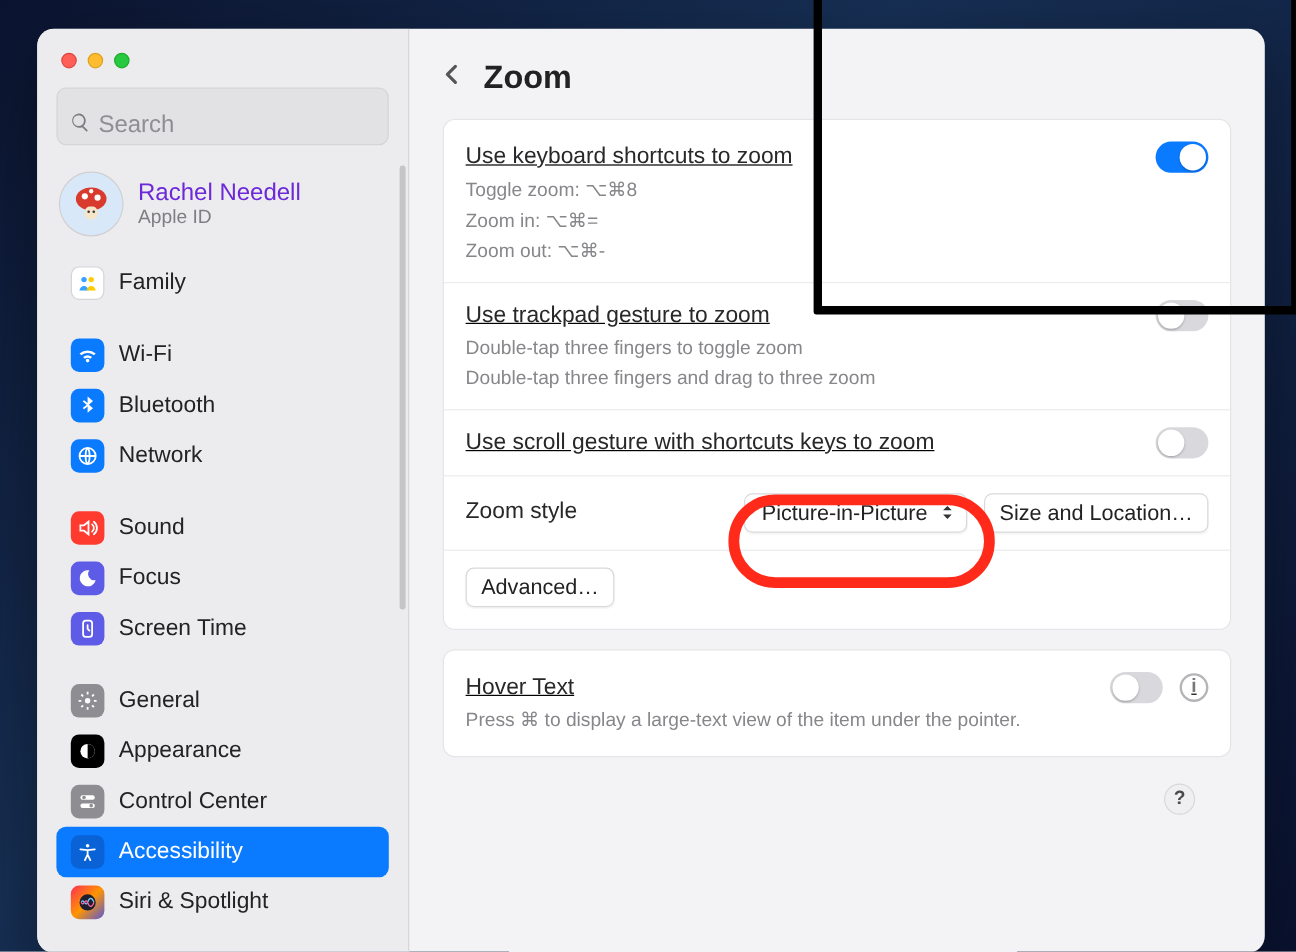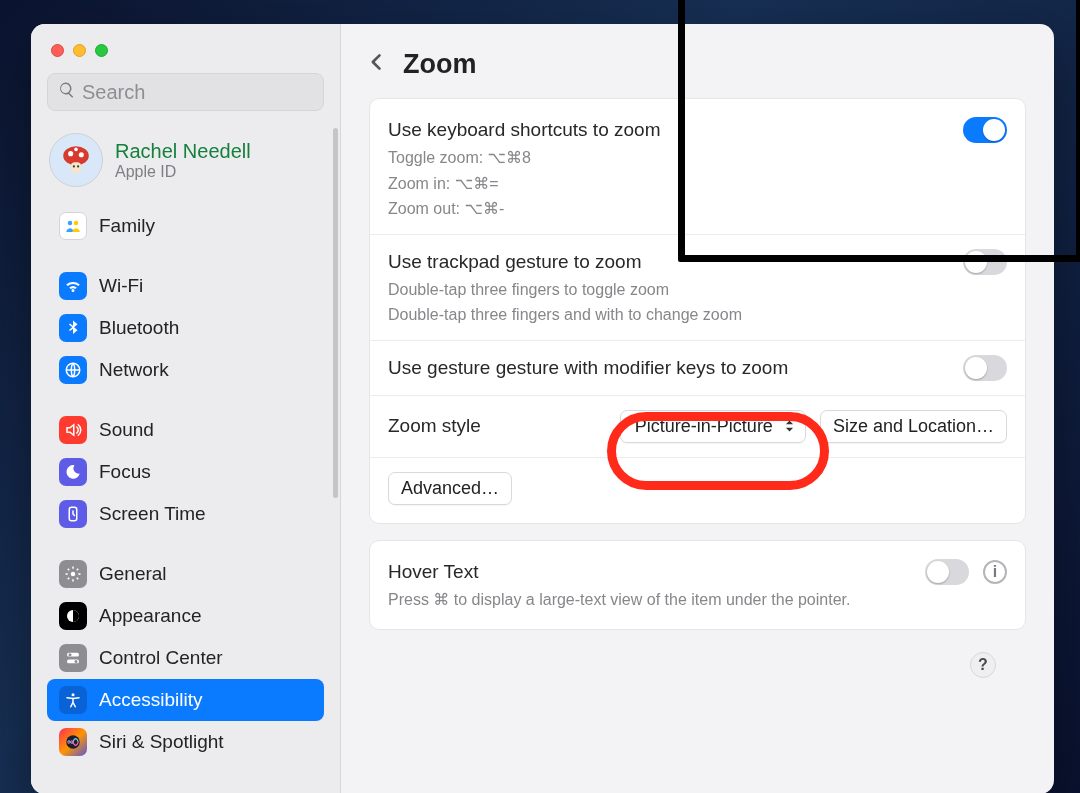--- a/index.html
+++ b/index.html
@@ -28,26 +28,26 @@
     padding-top: 10px;
     position: relative;
   }
   .traffic { display: flex; gap: 9px; padding: 10px 0 16px 20px; }
   .traffic span { width: 13px; height: 13px; border-radius: 50%; }
   .dot-red { background:#ff5f57; border:1px solid #e0443e;}
   .dot-yel { background:#febc2e; border:1px solid #dea123;}
   .dot-grn { background:#28c840; border:1px solid #1dad2c;}
   .search {
     margin: 0 16px 14px 16px;
-    height: 38px;
+    height: 48px;
     background:#e2e2e4;
     border:1px solid #d5d5d7;
     border-radius:8px;
-    display:flex; align-items:center;
-    padding:16px 10px;
+    display:flex; align-items:flex-end;
+    padding:4px 10px;
     color:#8a8a8e;
   }
   .search svg { width:18px; height:18px; fill:#7d7d81; margin-right:6px;}
   .search input { border:none;background:transparent;outline:none;font-size:20px;color:#333;width:100%;}
   .search input::placeholder { color:#8f8f93;}
   .side-scroll { flex:1; overflow:hidden; position:relative;}
   .scroll-thumb {
     position:absolute; right:2px; top:3px; width:5px; height:370px;
     background:#c5c5c7; border-radius:3px;
   }
@@ -58,21 +58,21 @@
   .avatar {
     width:54px; height:54px; border-radius:50%;
     background: radial-gradient(circle at 50% 40%, #fff 0 18%, #d8e8f9 20% 100%);
     border:1px solid #d0d0d2;
     display:flex; align-items:center; justify-content:center;
     position:relative;
   }
   .avatar .mush {
     width:34px; height:34px;
   }
-  .acct-name { font-size:20px; color:#15803d;}
+  .acct-name { font-size:20px; color:#6d28d9;}
   .acct-sub  { font-size:16px; color:#7f7f83;}
   .section {
     padding: 4px 10px;
   }
   .item {
     display:flex; align-items:center; gap:12px;
     padding: 7px 12px;
     border-radius:8px;
     font-size:19px; color:#232325;
     margin:0 6px;
@@ -113,21 +113,21 @@
     border:1px solid #e5e5e7;
     border-radius:10px;
     padding: 4px 0;
     margin-bottom:16px;
   }
   .row {
     padding: 14px 18px;
     border-bottom:1px solid #ececee;
   }
   .row:last-child { border-bottom:none; }
-  .row-head { display:flex; align-items:center; justify-content:space-between; gap:16px;}
+  .row-head { display:flex; align-items:center; justify-content:space-between; gap:16px;text-decoration:underline;}
   .lbl { font-size:19px; color:#28282a;}
   .sub { font-size:16px; color:#87878b; line-height:1.35; margin-top:4px;}
   .switch {
     width:44px; height:26px; border-radius:13px; position:relative;
     background:#d9d9dd;
   }
   .switch .knob {
     position:absolute; top:2px; left:2px; width:22px; height:22px; background:#fff;
     border-radius:50%; box-shadow:0 1px 2px rgba(0,0,0,.25);
   }
@@ -375,26 +375,26 @@
         </div>
 
         <div class="row">
           <div class="row-head">
             <div class="lbl">Use trackpad gesture to zoom</div>
             <div class="switch">
                 <div class="knob"></div>
               </div>
           </div>
           <div class="sub">Double-tap three fingers to toggle zoom</div>
-          <div class="sub">Double-tap three fingers and with to change zoom</div>
+          <div class="sub">Double-tap three fingers and drag to three zoom</div>
         </div>
 
         <div class="row">
           <div class="row-head">
-            <div class="lbl">Use gesture gesture with modifier keys to zoom</div>
+            <div class="lbl">Use scroll gesture with shortcuts keys to zoom</div>
             <div class="switch">
                 <div class="knob"></div>
               </div>
           </div>
         </div>
 
 
         <div class="row row-flex">
           <div class="lbl">Zoom style</div>
           <div style="display:flex;gap:14px;align-items:flex-start;">

